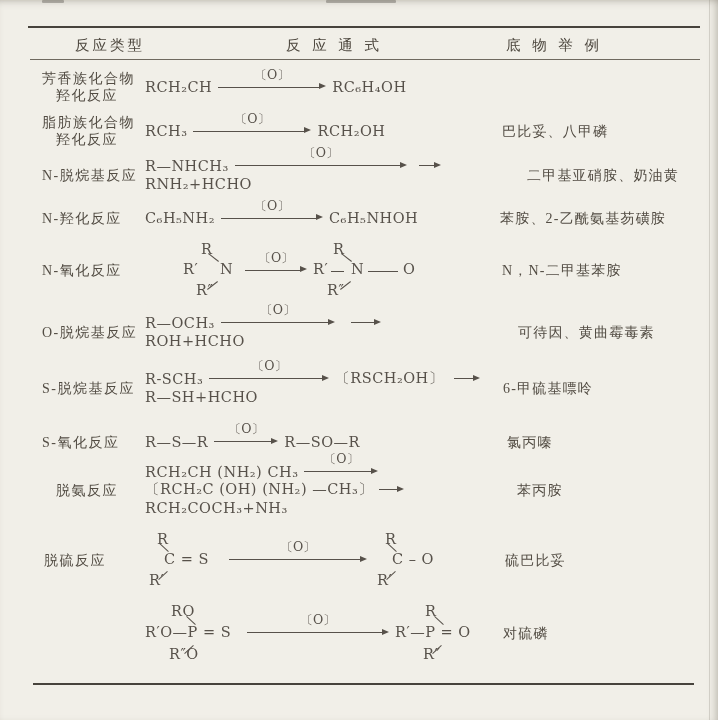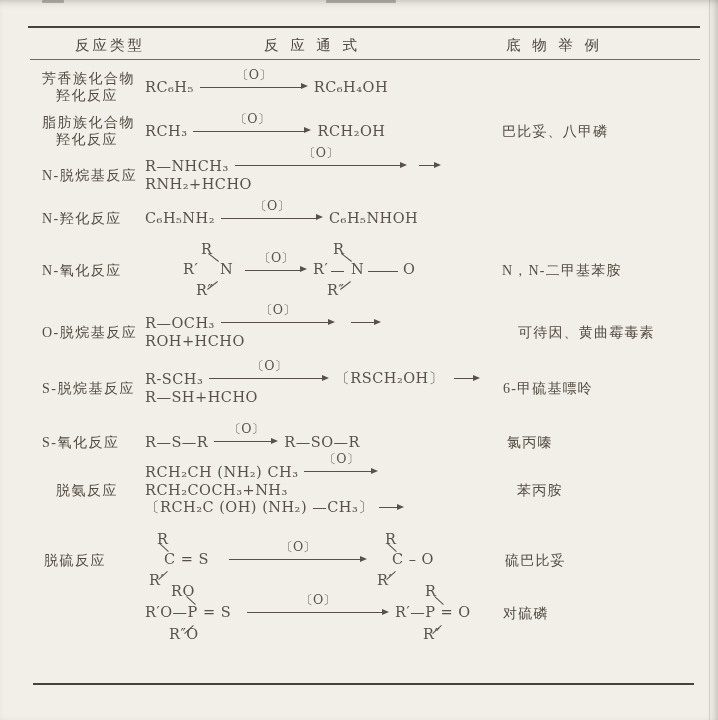--- a/index.html
+++ b/index.html
@@ -18,35 +18,35 @@
   .artifact{position:absolute;top:0;height:3px;background:rgba(70,64,56,.35);border-radius:1px;}
   #edge-right{position:absolute;top:0;bottom:0;right:8px;width:1.5px;background:rgba(110,104,92,.22);}
   .rule{position:absolute;}
   #rule-top{left:28px;right:18px;top:26px;border-top:2px solid var(--rule);}
   #rule-head{left:30px;right:18px;top:59px;border-top:1px solid #6f695f;}
   #rule-bottom{left:33px;right:24px;top:683px;border-top:2px solid var(--rule);}
 
   .hdr{position:absolute;top:36px;left:30px;right:20px;height:20px;font-size:14.5px;color:#4d473e;}
   .hdr span{position:absolute;white-space:nowrap;letter-spacing:3px;}
   #h-type{left:45px;font-family:Liberation Serif, serif;}
-  #h-formula{left:234px;letter-spacing:4px;}
+  #h-formula{left:256px;letter-spacing:4px;}
   #h-sub{left:476px;letter-spacing:4px;}
 
   .row{position:absolute;left:30px;right:20px;}
   #r1{top:63px;height:48px}
   #r2{top:109px;height:44px}
   #r3{top:151px;height:47px}
   #r4{top:200px;height:36px}
   #r5{top:240px;height:60px}
   #r6{top:307px;height:49px}
   #r7{top:363px;height:49px}
   #r8{top:423px;height:37px}
   #r9{top:461px;height:57px}
   #r10{top:531px;height:57px}
-  #r11{top:581px;height:63px}
+  #r11{top:601px;height:63px}
 
   .c-type{position:absolute;left:12px;top:50%;transform:translateY(-50%);
     font-size:14px;letter-spacing:1.5px;line-height:17px;white-space:nowrap;color:var(--cjk);}
   #r9 .c-type{left:26px}
   #r10 .c-type{left:14px}
   .c-type .ind{padding-left:14px;}
 
   .c-eq{position:absolute;left:115px;top:50%;transform:translateY(-50%);
     font-family:"DejaVu Serif","DejaVu Sans",serif;font-size:14.5px;letter-spacing:.5px;
     color:var(--ink);white-space:nowrap;display:flex;flex-direction:column;align-items:flex-start;}
@@ -82,21 +82,21 @@
   </div>
   <div class="rule" id="rule-head"></div>
 
   <div class="row" id="r1">
     <div class="c-type">
       <div>芳香族化合物</div>
       <div class="ind">羟化反应</div>
     </div>
     <div class="c-eq">
       <div class="eq-line">
-        <span>RC₆H₅</span>
+        <span>RCH₂CH</span>
         <span class="arr" style="width:108px">
             <span class="arr-label">〔O〕</span>
           </span>
         <span>RC₆H₄OH</span>
       </div>
     </div>
   </div>
 
   <div class="row" id="r2">
     <div class="c-type">
@@ -126,34 +126,40 @@
         <span>R—NHCH₃</span>
         <span class="arr" style="width:172px">
             <span class="arr-label">〔O〕</span>
           </span>
         <span class="sarr" style="width:22px"></span>
       </div>
       <div class="eq-line">
         <span>RNH₂+HCHO</span>
       </div>
     </div>
+    <div class="c-sub" style="left:497px">
+      <div>二甲基亚硝胺、奶油黄</div>
+    </div>
   </div>
 
   <div class="row" id="r4">
     <div class="c-type">
       <div>N-羟化反应</div>
     </div>
     <div class="c-eq">
       <div class="eq-line">
         <span>C₆H₅NH₂</span>
         <span class="arr" style="width:102px">
             <span class="arr-label">〔O〕</span>
           </span>
         <span>C₆H₅NHOH</span>
       </div>
+    </div>
+    <div class="c-sub" style="left:470px">
+      <div>苯胺、2-乙酰氨基芴磺胺</div>
     </div>
   </div>
 
   <div class="row" id="r5">
     <div class="c-type">
       <div>N-氧化反应</div>
     </div>
     <div class="c-eq">
       <div class="eq-line" style="margin-left:38px;height:56px">
         <span class="mol" style="width:56px;height:56px">
@@ -251,25 +257,25 @@
       <div>脱氨反应</div>
     </div>
     <div class="c-eq">
       <div class="eq-line">
         <span>RCH₂CH (NH₂) CH₃</span>
         <span class="arr" style="width:74px">
             <span class="arr-label">〔O〕</span>
           </span>
       </div>
       <div class="eq-line">
-        <span>RCH₂COCH₃+NH₃</span>
-      </div>
-      <div class="eq-line">
         <span>〔RCH₂C (OH) (NH₂) —CH₃〕</span>
         <span class="sarr" style="width:25px"></span>
+      </div>
+      <div class="eq-line">
+        <span>RCH₂COCH₃+NH₃</span>
       </div>
     </div>
     <div class="c-sub" style="left:487px">
       <div>苯丙胺</div>
     </div>
   </div>
 
   <div class="row" id="r10">
     <div class="c-type">
       <div>脱硫反应</div>

